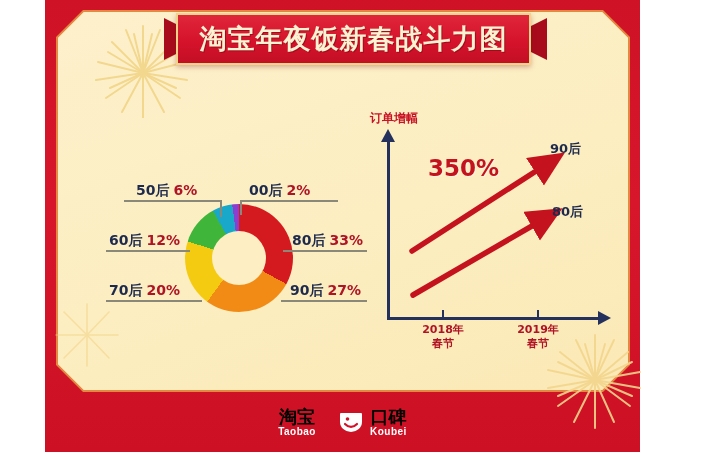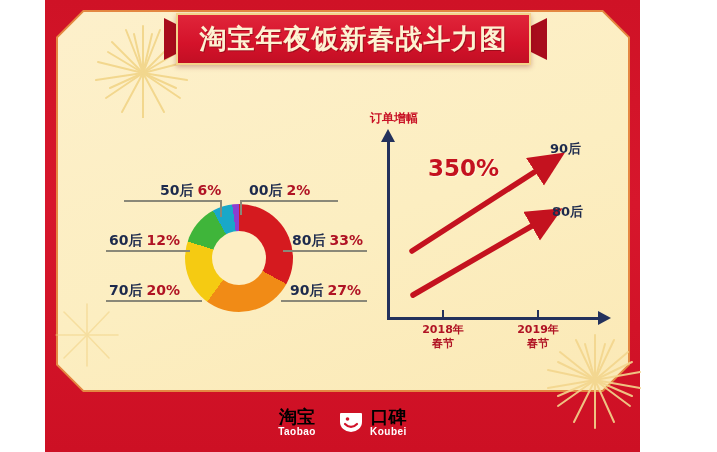--- a/index.html
+++ b/index.html
@@ -355,21 +355,21 @@
 
   <div class="leader" style="left:124px;top:200px;width:98px;"></div>
   <div class="leader-v" style="left:220px;top:200px;height:17px;"></div>
   <div class="leader" style="left:240px;top:200px;width:98px;"></div>
   <div class="leader-v" style="left:240px;top:200px;height:15px;"></div>
   <div class="leader" style="left:106px;top:250px;width:84px;"></div>
   <div class="leader" style="left:106px;top:300px;width:96px;"></div>
   <div class="leader" style="left:283px;top:250px;width:84px;"></div>
   <div class="leader" style="left:281px;top:300px;width:86px;"></div>
 
-  <div class="pie-label" style="left:136px;top:182px;margin-left:24px;">
+  <div class="pie-label" style="left:136px;top:182px;">
     <span>50后</span><span class="pct">6%</span>
   </div>
   <div class="pie-label" style="left:249px;top:182px;">
     <span>00后</span><span class="pct">2%</span>
   </div>
   <div class="pie-label" style="left:109px;top:232px;">
     <span>60后</span><span class="pct">12%</span>
   </div>
   <div class="pie-label" style="left:109px;top:282px;">
     <span>70后</span><span class="pct">20%</span>

